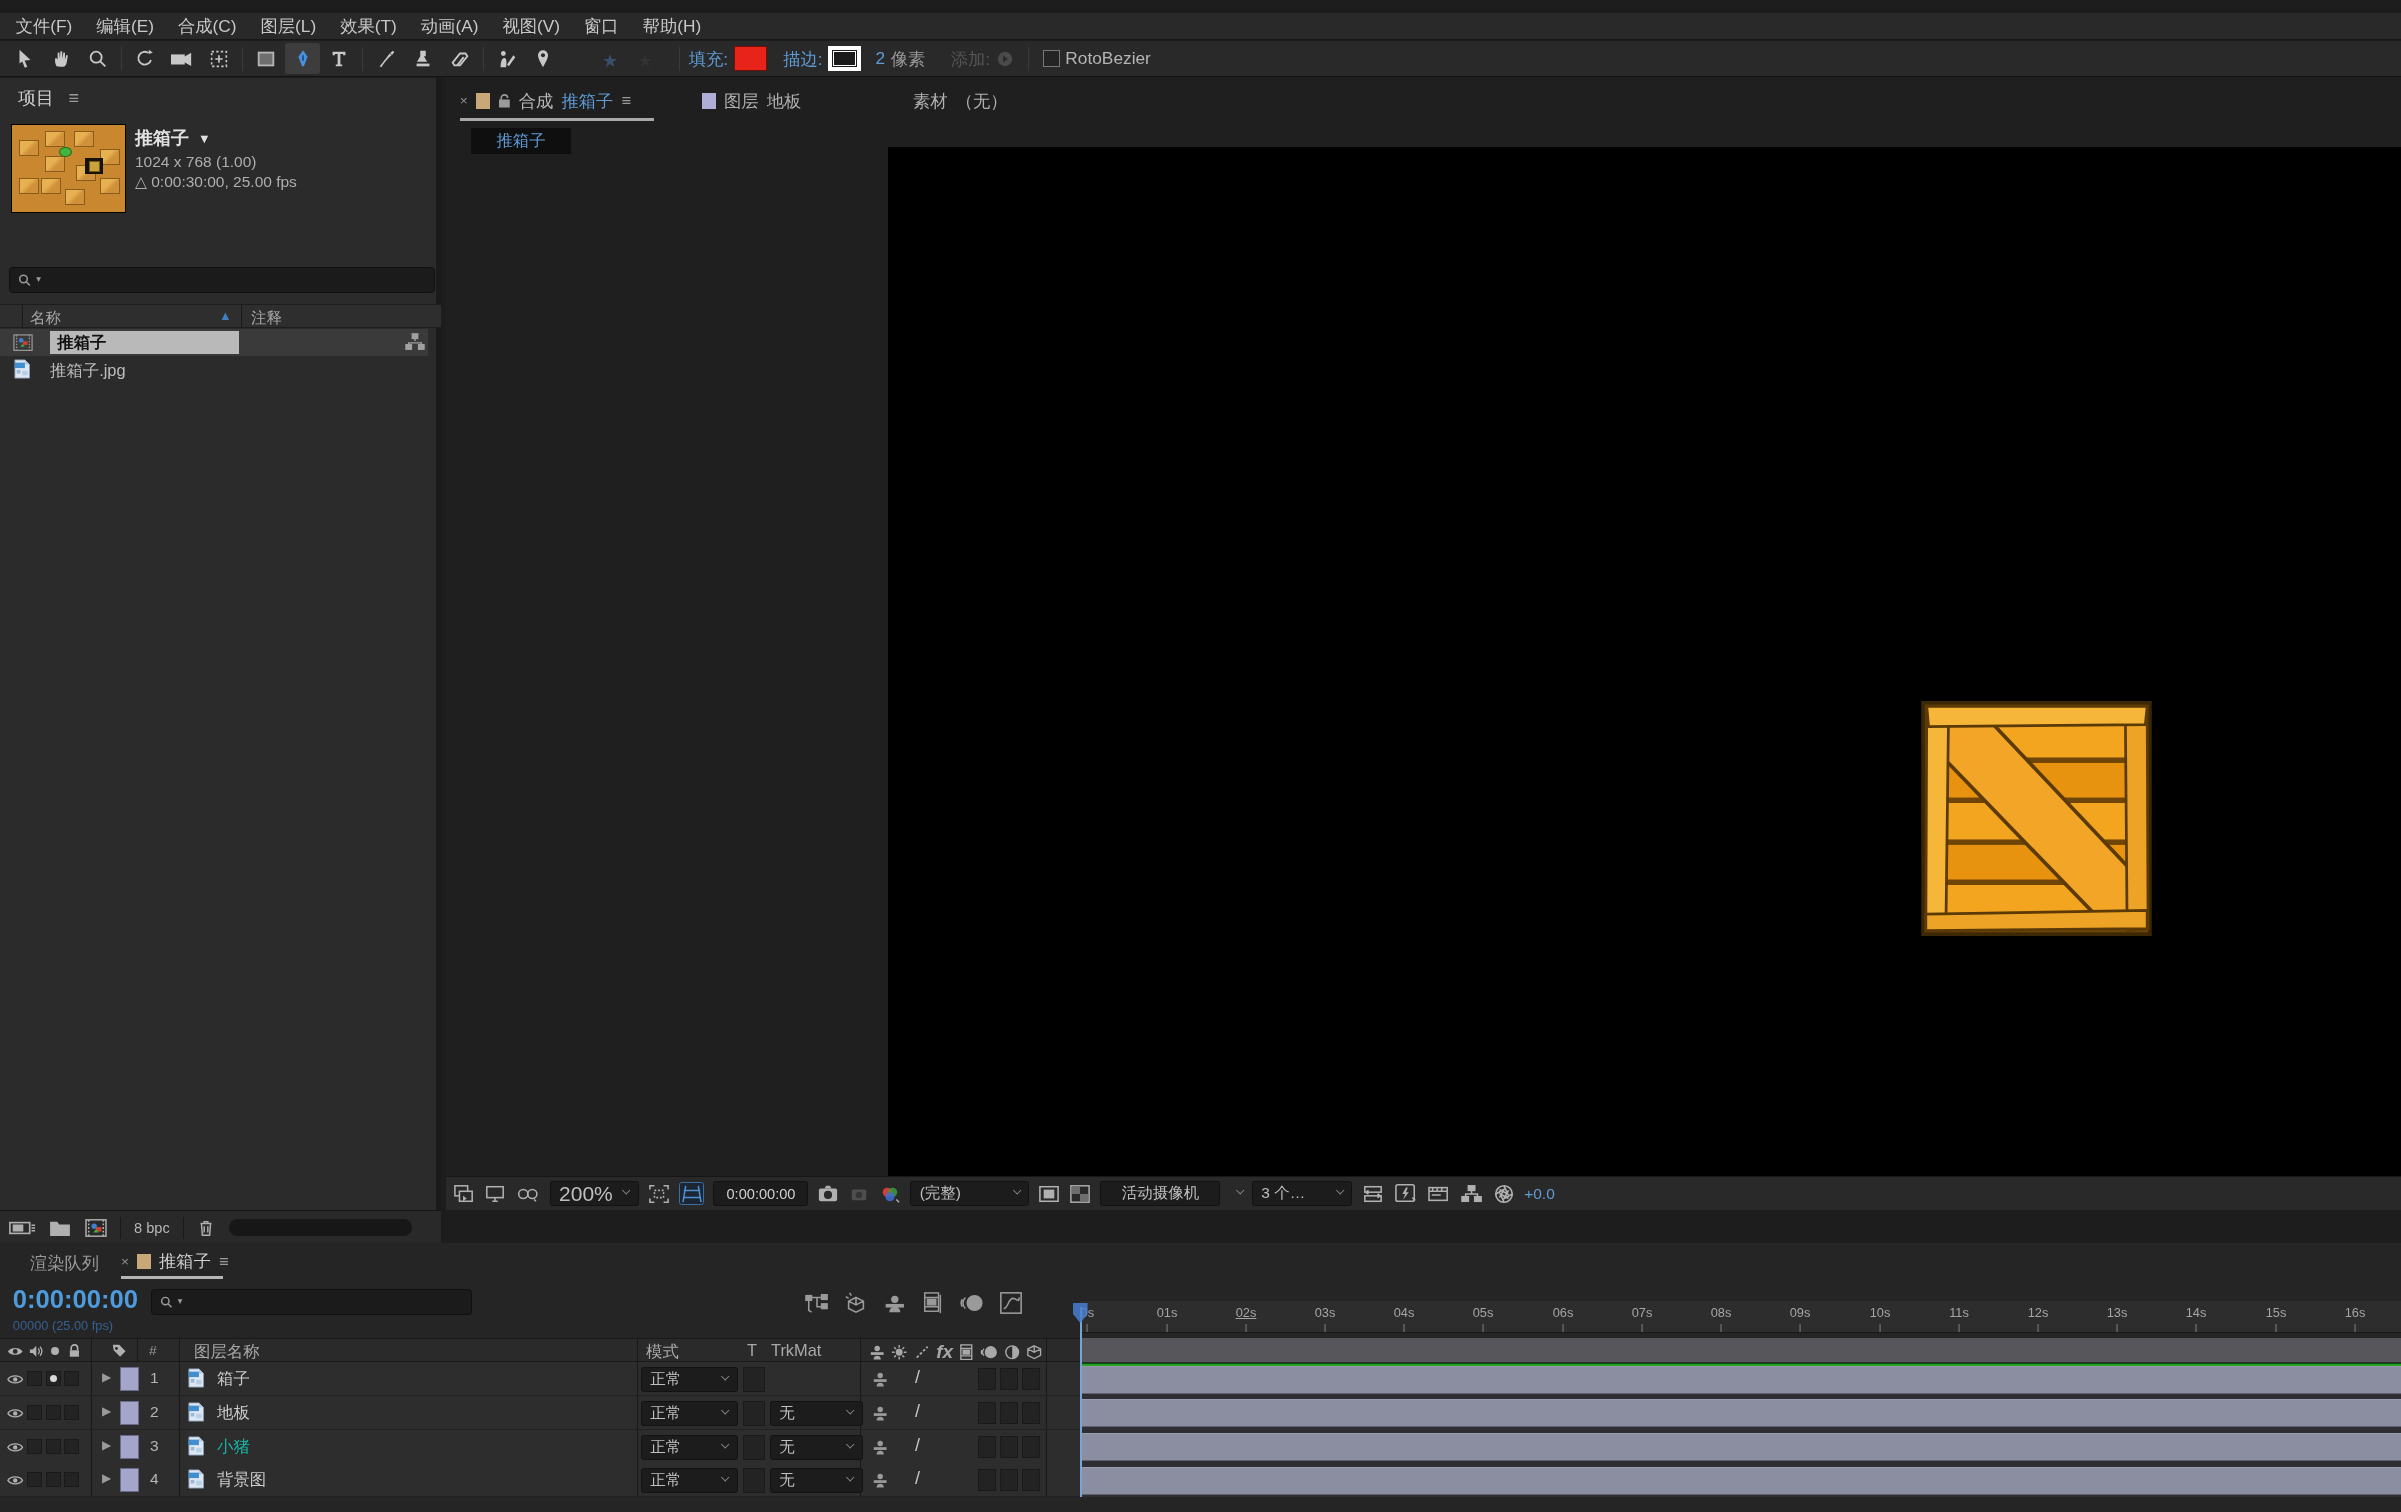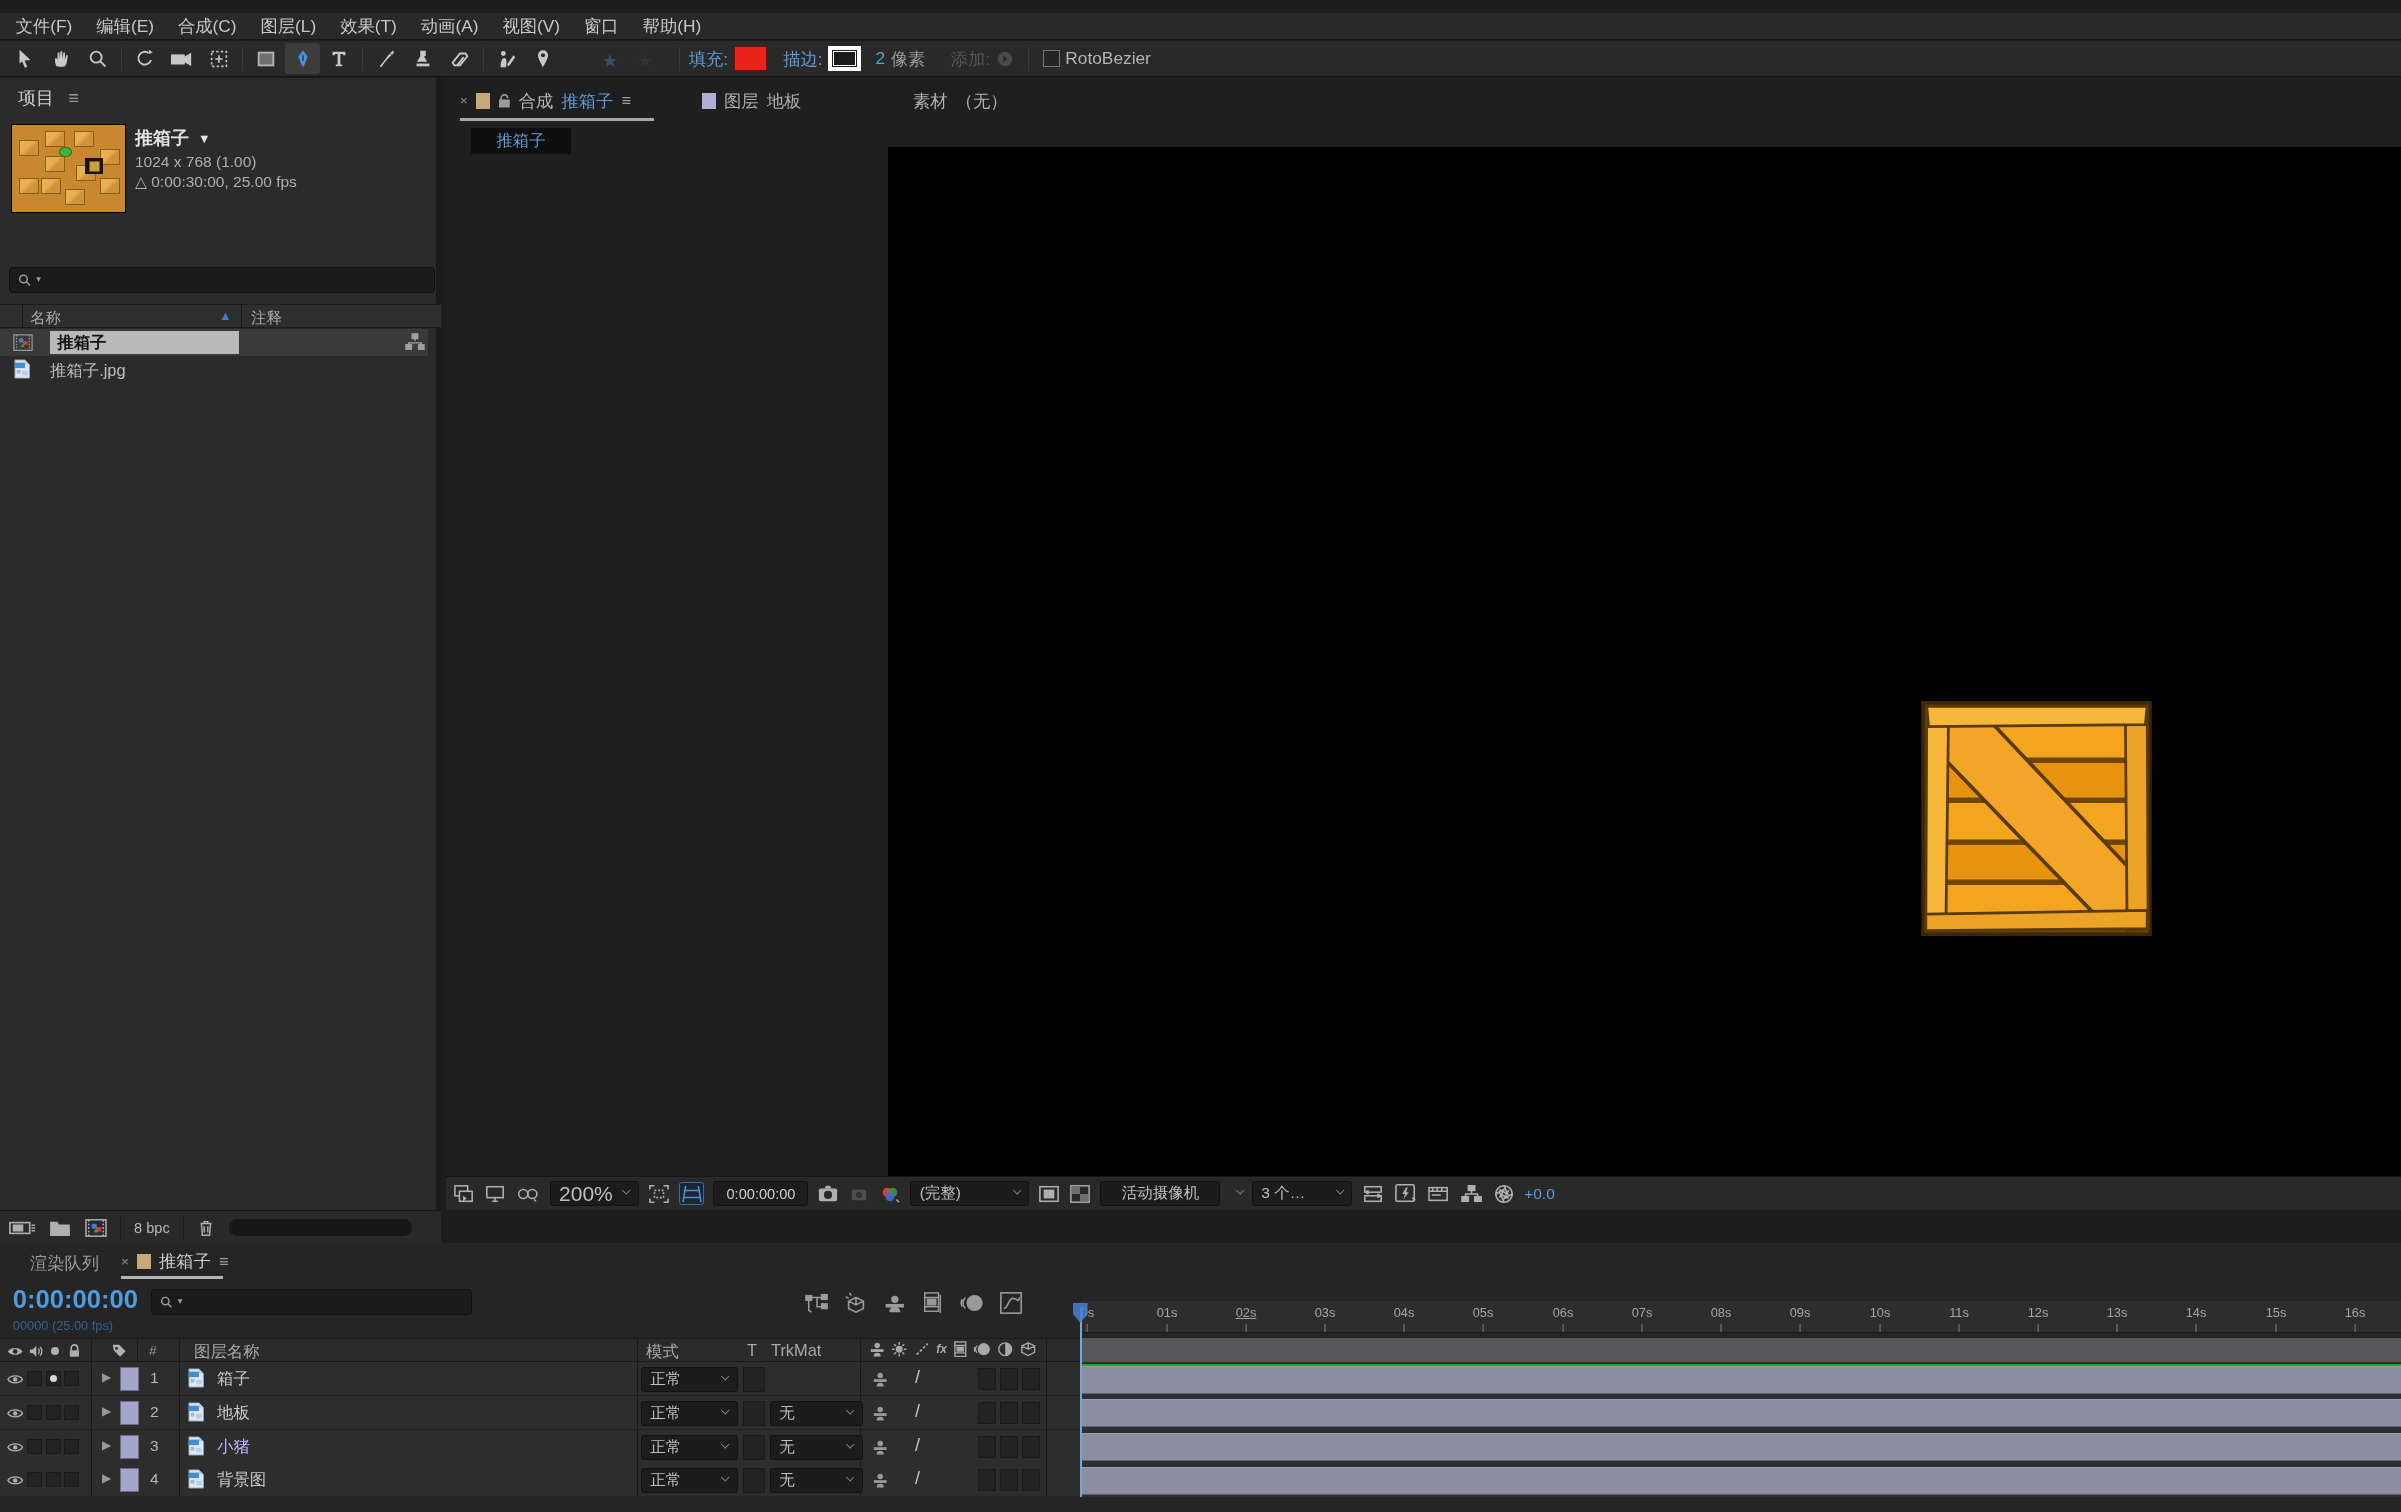--- a/index.html
+++ b/index.html
@@ -508,21 +508,21 @@
         </svg>
       <div class="vline" style="left:137px"></div>
       <span class="abs" style="left:149px;top:3.7px;font-size:13.7px;color:#9a9a9a">#</span>
       <div class="vline" style="left:179px"></div>
       <span class="abs" style="left:194px;top:1.8px;font-size:16.4px;color:#a8a8a8">图层名称</span>
       <div class="vline" style="left:637px"></div>
       <span class="abs" style="left:646px;top:1.8px;font-size:16.4px;color:#a8a8a8">模式</span>
       <span class="abs" style="left:747px;top:1.8px;font-size:16.4px;color:#a8a8a8">T</span>
       <span class="abs" style="left:771px;top:1.8px;font-size:16.4px;color:#a8a8a8">TrkMat</span>
       <div class="vline" style="left:860px"></div>
-      <div class="abs flex" style="left:869px;top:1.8px;gap:6px;color:#a8a8a8;font-size:12px">
+      <div class="abs flex" style="left:869px;top:1.8px;gap:6px;color:#a8a8a8;font-size:19px">
         <svg width="16.4" height="16.4" viewBox="0 0 18 18">
             <circle cx="9" cy="5" r="3" fill="#a8a8a8"></circle>
             <rect x="2" y="9" width="14" height="3" fill="#a8a8a8"></rect>
             <path d="M5 17 c0-3 2-4 4-4 s4 1 4 4z" fill="#a8a8a8"></path>
           </svg>
         <svg width="16.4" height="16.4" viewBox="0 0 18 18" stroke="#a8a8a8" stroke-width="1.6">
             <circle cx="9" cy="9" r="3" fill="#a8a8a8"></circle>
             <path d="M9 1 v3 M9 14 v3 M1 9 h3 M14 9 h3 M3.5 3.5 l2 2 M12.5 12.5 l2 2 M14.5 3.5 l-2 2 M5.5 12.5 l-2 2"></path>
           </svg>
         <svg width="16.4" height="16.4" viewBox="0 0 18 18" stroke="#a8a8a8" stroke-width="2" stroke-dasharray="3 2">
@@ -652,21 +652,21 @@
           <span style="position:absolute;left:102px;top:8.2px;color:#9a9a9a;font-size:12px">▶</span>
           <div style="position:absolute;left:120px;top:4.6px;width:19px;height:24px;background:#a5a5cc;border:0.9px solid #6a6a8a"></div>
           <span style="position:absolute;left:150px;top:7.3px;font-size:15.5px;color:#b5b5b5">3</span>
           <svg style="position:absolute;left:188px;top:6.4px" width="16.4" height="20" viewBox="0 0 18 22">
             <path d="M1 1 h11 l5 5 v15 H1 Z" fill="#dfe8f2" stroke="#8aa0b8"></path>
             <path d="M12 1 l5 5 h-5 Z" fill="#b8c8d8"></path>
             <rect x="1" y="4" width="11" height="6" fill="#3f8fd0"></rect>
             <rect x="3" y="12" width="4" height="4" fill="#9ab8d8"></rect>
             <rect x="9" y="13" width="6" height="5" fill="#b8cfe6"></rect>
           </svg>
-          <span style="position:absolute;left:217px;top:6.4px;font-size:16.4px;color:#c4b5fd">小猪</span>
+          <span style="position:absolute;left:217px;top:6.4px;font-size:16.4px;color:#14b8a6">小猪</span>
           <div class="ddl" style="position:absolute;left:641px;top:4.6px;width:97px;height:25px">
             <span style="font-size:15.5px">正常</span>
             <span class="chev"></span>
           </div>
           <div class="cellbox" style="left:743px;top:4.6px;width:22px;height:25px"></div>
           <div class="ddl" style="position:absolute;left:770px;top:4.6px;width:93px;height:25px">
             <span style="font-size:15.5px">无</span>
             <span class="chev"></span>
           </div>
           <svg style="position:absolute;left:872px;top:9px" width="16.4" height="16.4" viewBox="0 0 18 18">

